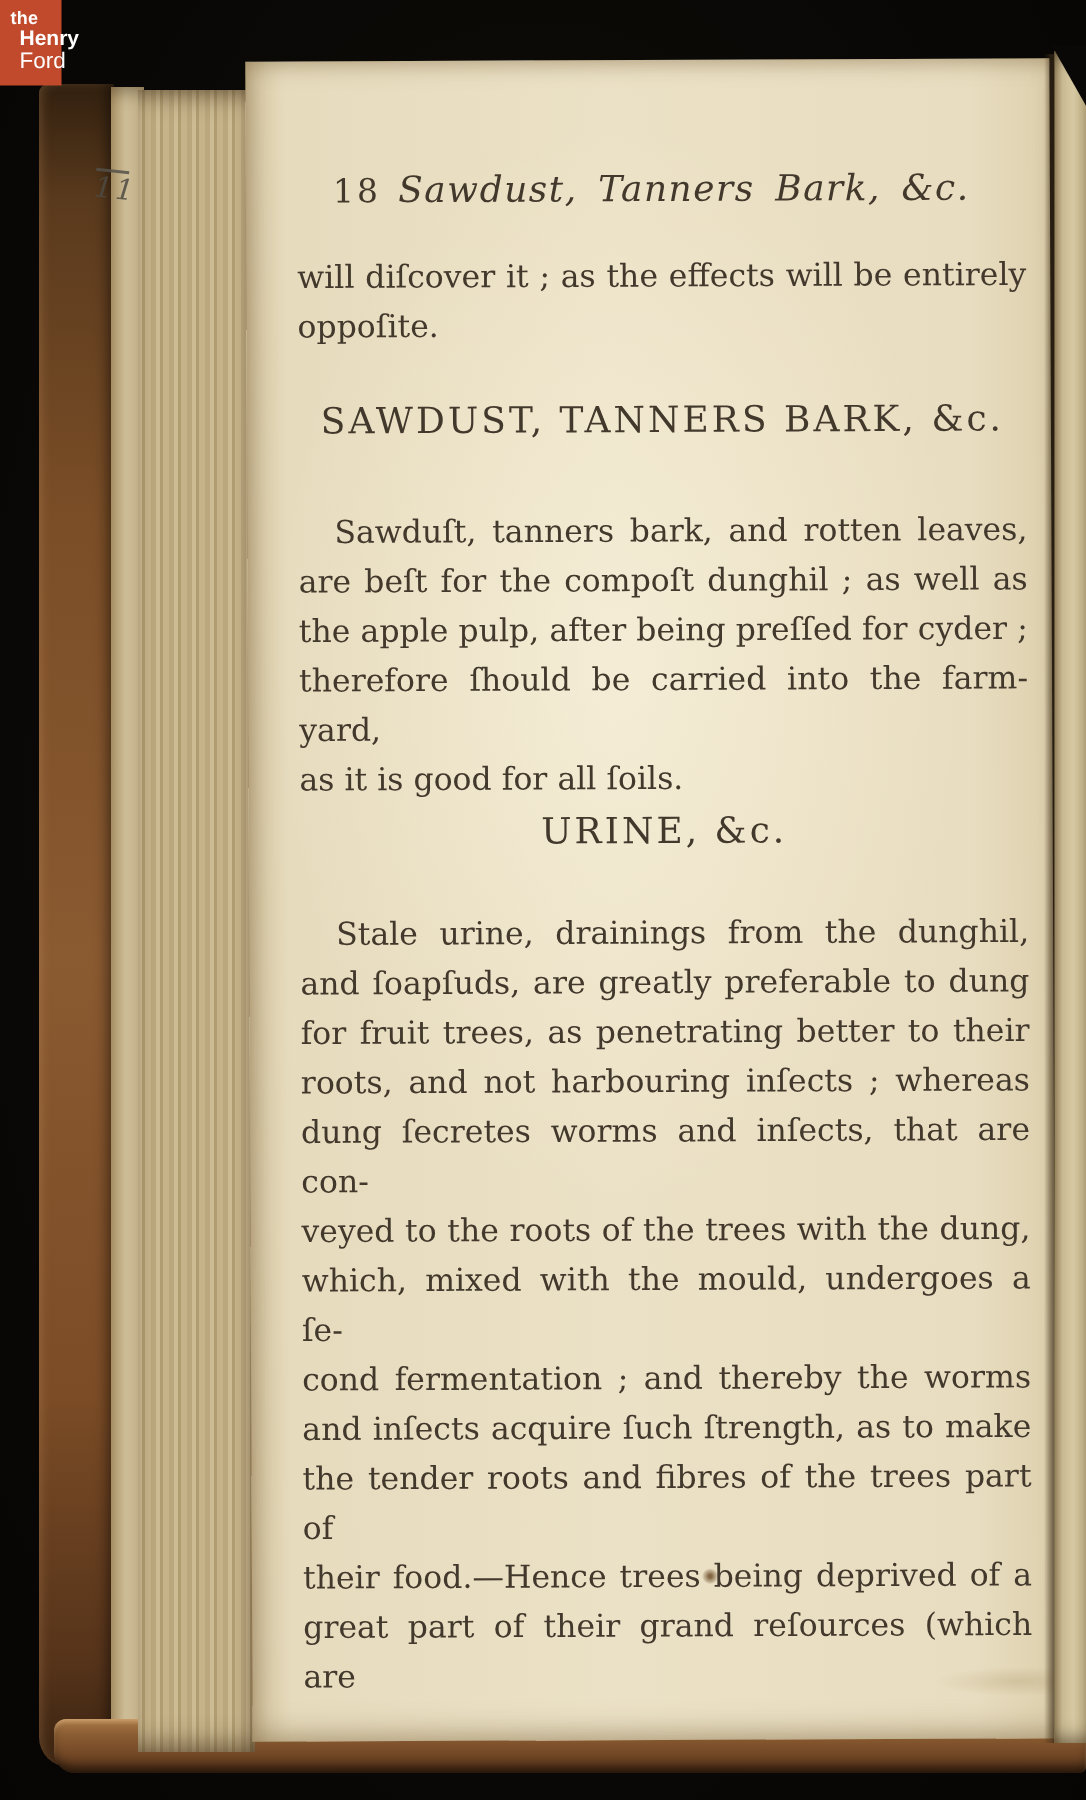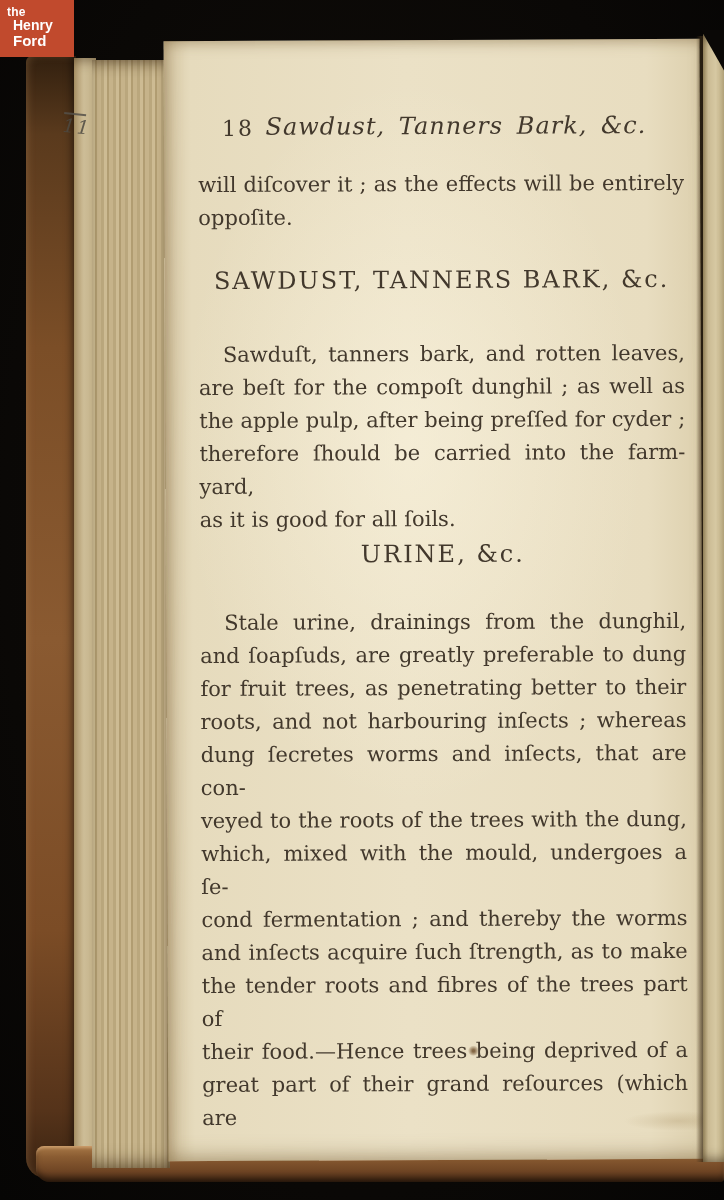--- a/index.html
+++ b/index.html
@@ -1,25 +1,25 @@
 <!DOCTYPE html>
 <html><head>
 <meta charset="utf-8">
 <style>
   html,body{margin:0;padding:0;background:#000;}
   .stage{position:relative;width:724px;height:1200px;overflow:hidden;
          background:radial-gradient(ellipse at 50% 45%, #120e0a 0%, #0a0806 70%, #060504 100%);
          font-family:"DejaVu Serif", serif;}
 
   
-  .logo{position:absolute;left:0;top:0;width:74px;height:57px;background:#c14a2d;z-index:60;
+  .logo{position:absolute;left:0;top:0;width:41px;height:57px;background:#c14a2d;z-index:60;
         font-family:"Liberation Sans", sans-serif;color:#fff;}
   .logo .l1{position:absolute;left:7px;top:5px;font-size:12px;font-weight:bold;letter-spacing:.2px;}
   .logo .l2{position:absolute;left:13px;top:17px;font-size:14px;font-weight:bold;}
-  .logo .l3{position:absolute;left:13px;top:32px;font-size:15px;font-weight:bold;}
+  .logo .l3{position:absolute;left:13px;top:32px;font-size:15px;font-weight:normal;}
 
   
   .spine{position:absolute;left:26px;top:56px;width:50px;height:1122px;
          background:linear-gradient(180deg,#32200f 0%,#5a3a1d 7%,#7b4e27 26%,#8a5a31 52%,#7b4c26 78%,#55331a 94%,#3a2311 100%);
          border-radius:6px 0 0 20px;
          box-shadow:inset -8px 0 10px -5px rgba(0,0,0,.6), inset 4px 2px 8px -3px rgba(214,168,118,.28);}
   .inner-edge{position:absolute;left:74px;top:58px;width:22px;height:1112px;
          background:linear-gradient(90deg,#b29a6d 0%,#cdbd97 45%,#c2b087 100%);
          box-shadow:inset 0 10px 12px -7px rgba(60,42,20,.5), inset 0 -10px 12px -7px rgba(60,42,20,.5);}
   .band{position:absolute;left:36px;top:1146px;width:688px;height:36px;

